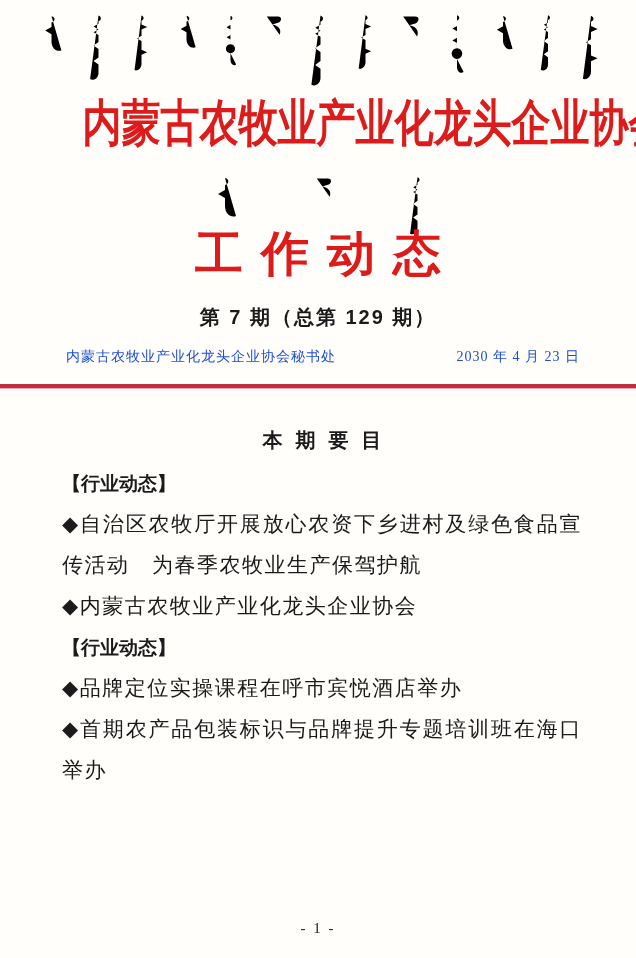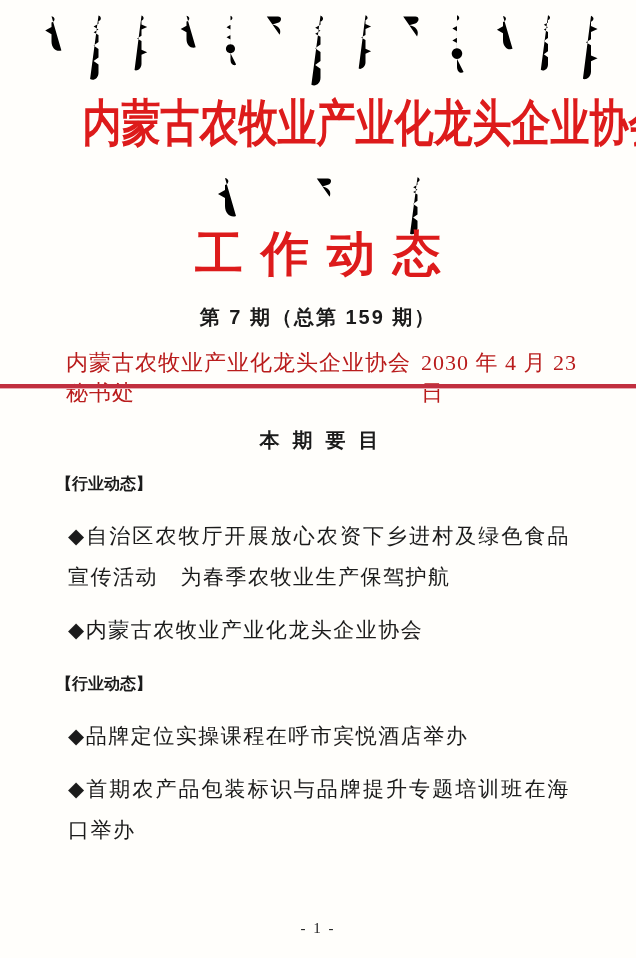--- a/index.html
+++ b/index.html
@@ -38,44 +38,44 @@
   }
   .issue-line{
     position:absolute;top:304px;left:0;right:0;
     text-align:center;
     font-family:"Liberation Sans","DejaVu Sans",sans-serif;
     font-size:20px;font-weight:bold;letter-spacing:2px;color:#1b1b1b;
   }
   .pub-row{
     position:absolute;top:348px;left:66px;right:56px;
     display:flex;justify-content:space-between;align-items:baseline;
-    font-size:22px;letter-spacing:1px;color:#b91c1c;
+    font-size:14px;letter-spacing:1px;color:#1d4ed8;
   }
   .red-rule{
     position:absolute;top:384px;left:0;right:0;height:4px;
     background:#c12f3f;border-bottom:1px solid #e9aab2;
   }
   
   .toc{
-    position:absolute;top:420px;left:56px;right:54px;
+    position:absolute;top:420px;left:62px;right:54px;
     line-height:41px;font-size:21px;
   }
   .toc-heading{
     text-align:center;
     font-family:"Liberation Sans","DejaVu Sans",sans-serif;
     font-size:20px;font-weight:bold;
     letter-spacing:13px;text-indent:13px;
     margin-bottom:2px;
   }
   .section-title{
     font-family:"Liberation Sans","DejaVu Sans",sans-serif;
-    font-size:16px;font-weight:bold;
+    font-size:19px;font-weight:bold;
   }
   .toc-item{
-    margin:12px;text-align:justify;letter-spacing:1.5px;
+    margin:0;text-align:justify;letter-spacing:1.5px;
   }
   .footer-pagenum{
     position:absolute;top:920px;left:0;right:0;
     text-align:center;font-size:15px;letter-spacing:2px;color:#222;
   }
 </style>
 </head>
 <body>
 
 <svg width="0" height="0" style="position:absolute" aria-hidden="true">
@@ -151,21 +151,21 @@
     <svg class="mg-word" width="24" height="24">
         <use href="#mg5"></use>
       </svg>
     <svg class="mg-word" width="19" height="62">
         <use href="#mg1"></use>
       </svg>
   </div>
 
   <h2 class="bulletin-title">工作动态</h2>
 
-  <div class="issue-line">第 7 期（总第 159 期）</div>
+  <div class="issue-line">第 7 期（总第 129 期）</div>
 
   <div class="pub-row">
     <span>内蒙古农牧业产业化龙头企业协会秘书处</span>
     <span>2030 年 4 月 23 日</span>
   </div>
 
   <div class="red-rule"></div>
 
   <div class="toc">
     <div class="toc-heading">本期要目</div>

